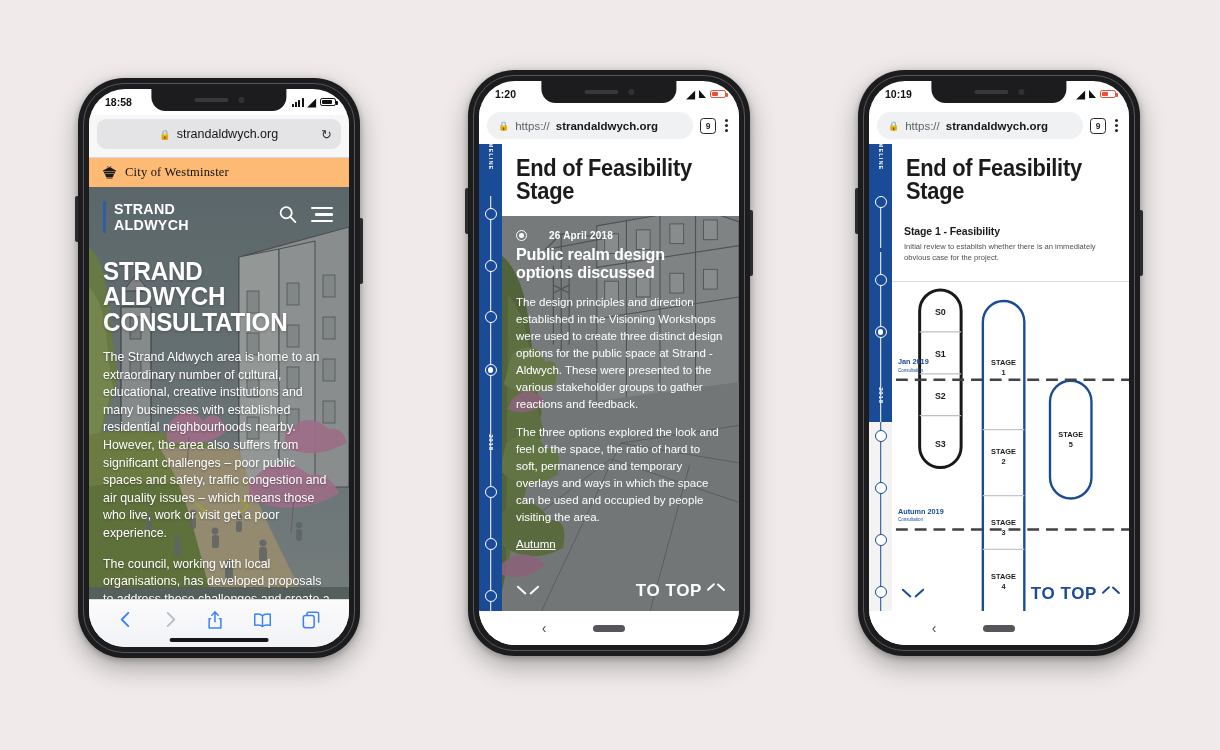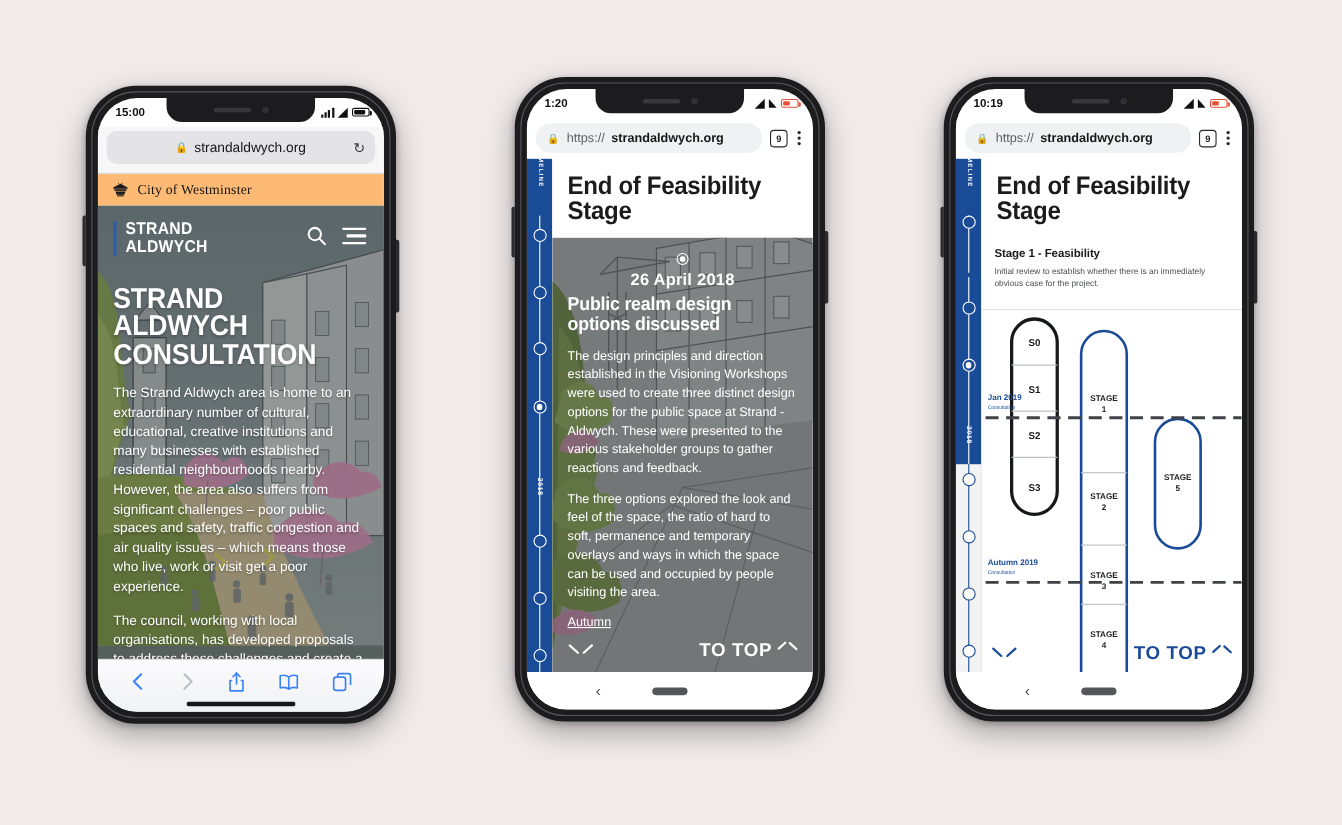--- a/index.html
+++ b/index.html
@@ -175,21 +175,21 @@
   .tl-title {
     font-size: 23px; font-weight: bold; line-height: 1.02; color: #1b1b1d;
     letter-spacing: -.3px; transform: scaleX(.95); transform-origin: left center;
   }
 
   
   .art-wrap { position: relative; flex: 1; overflow: hidden; }
   .art-art { position: absolute; inset: 0; }
   .art-shade { position: absolute; inset: 0; background: rgba(40,42,44,.42); }
   .art-inner { position: relative; padding: 14px 14px 0; height: 100%; display: flex; flex-direction: column; }
-  .art-date { display: flex; align-items: center; gap: 5px; color: #fff; font-size: 15px; font-weight: bold; letter-spacing: .2px; flex-direction: column; }
+  .art-date { display: flex; align-items: center; gap: 22px; color: #fff; font-size: 10px; font-weight: bold; letter-spacing: .2px; }
   .art-date .bullet { width: 11px; height: 11px; border-radius: 50%; border: 1.8px solid #fff; position: relative; flex: none; }
   .art-date .bullet::after { content:""; position:absolute; inset:2.2px; background:#fff; border-radius:50%; }
   .art-h2 {
     color: #fff; font-weight: bold; font-size: 17px; line-height: 1.08; margin-top: 5px;
     transform: scaleX(.95); transform-origin: left center; letter-spacing: -.2px;
   }
   .art-p { color: #fff; font-size: 11.5px; line-height: 1.48; margin-top: 11px; }
   .art-link { color: #fff; font-size: 11.5px; text-decoration: underline; margin-top: 12px; display: inline-block; }
   .art-foot { margin-top: auto; display: flex; align-items: center; justify-content: space-between; padding: 0 2px 10px; }
   .chev-down { width: 20px; height: 20px; position: relative; }
@@ -226,21 +226,21 @@
 
   <div class="phone" style="left:78px; top:78px; width:282px; height:580px;">
     <div class="bezel-inner"></div>
     <div class="screen" style="display:flex; flex-direction:column;">
       <div class="notch">
         <span class="speaker"></span>
         <span class="cam"></span>
       </div>
 
       <div class="statusbar">
-        <span>15:00</span>
+        <span>18:58</span>
         <span class="right">
           <span class="bars">
               <i></i>
               <i></i>
               <i></i>
               <i></i>
             </span>
           <span class="wifi-g">◢</span>
           <span class="batt">
               <i></i>

